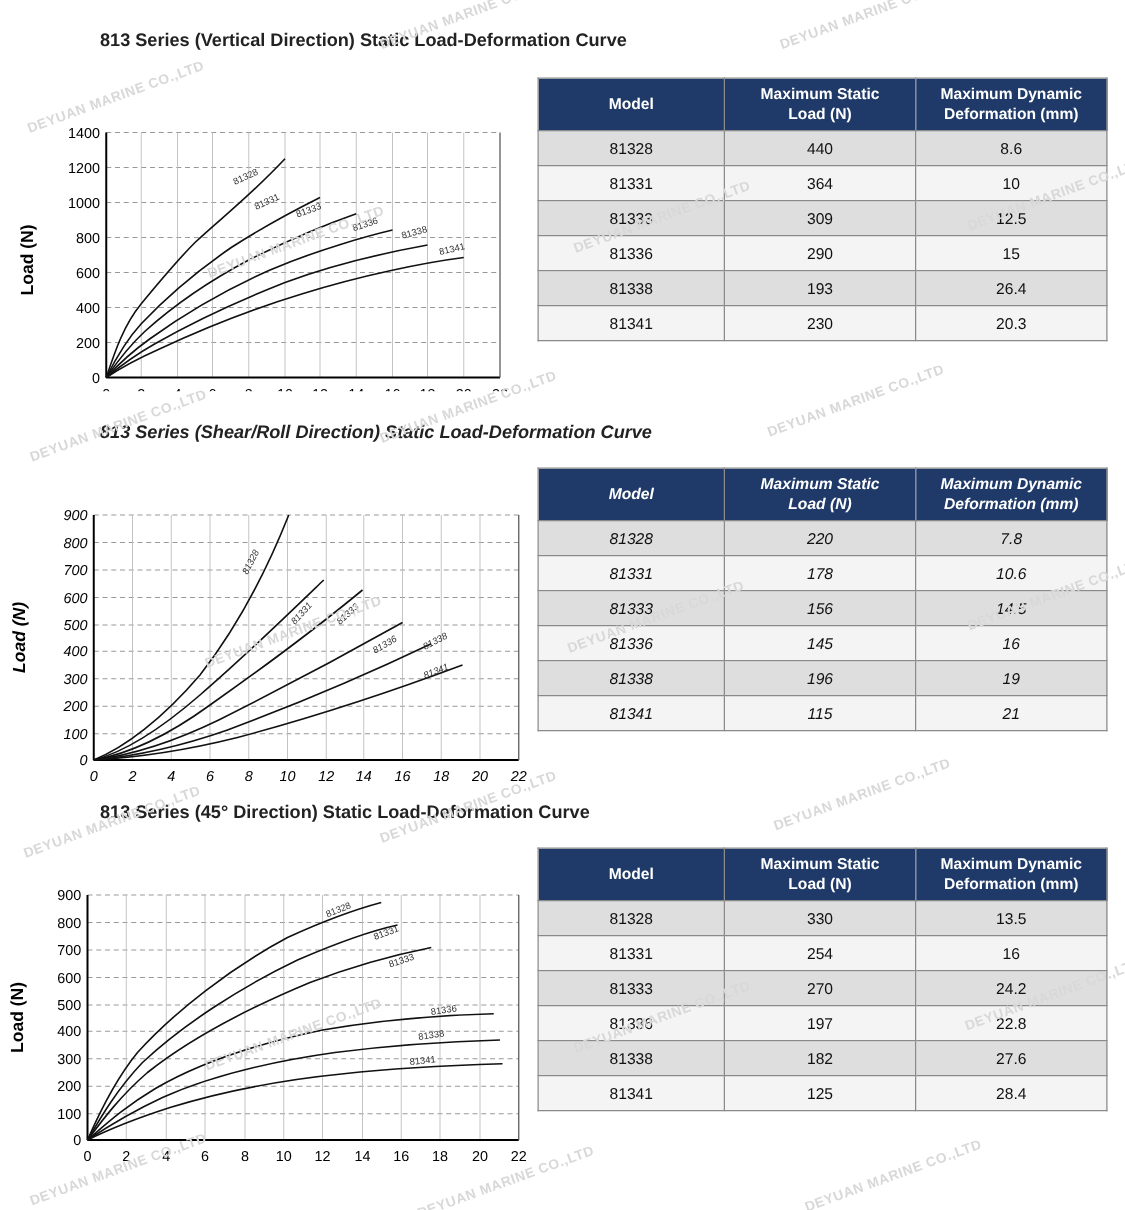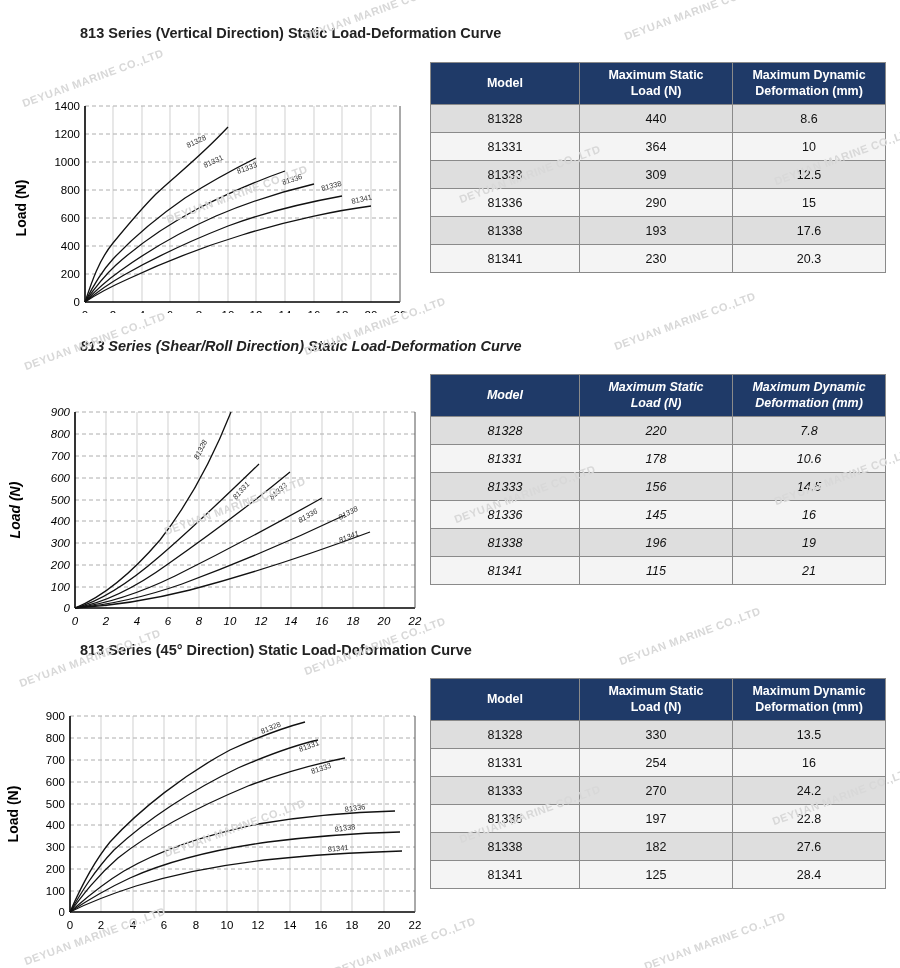--- a/index.html
+++ b/index.html
@@ -171,21 +171,21 @@
             <td>12.5</td>
           </tr>
         <tr class="even">
             <td>81336</td>
             <td>290</td>
             <td>15</td>
           </tr>
         <tr class="odd">
             <td>81338</td>
             <td>193</td>
-            <td>17.6</td>
+            <td>26.4</td>
           </tr>
         <tr class="even">
             <td>81341</td>
             <td>230</td>
             <td>20.3</td>
           </tr>
       </tbody>
     </table>
   </div>
 </div>

